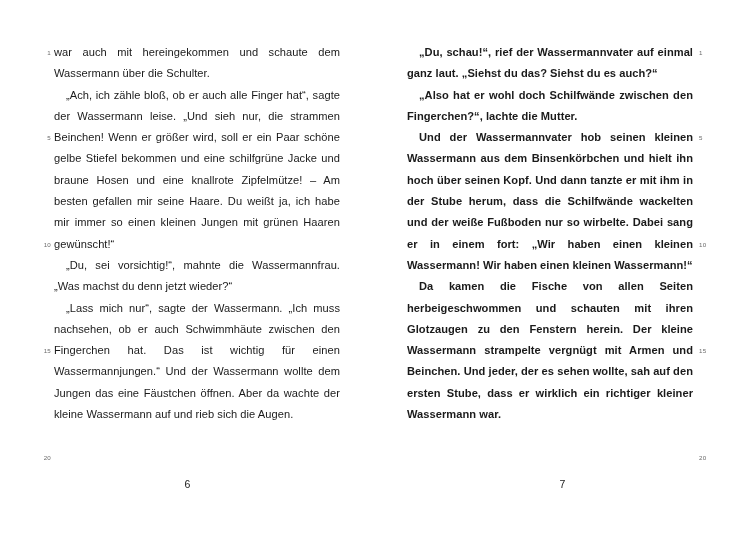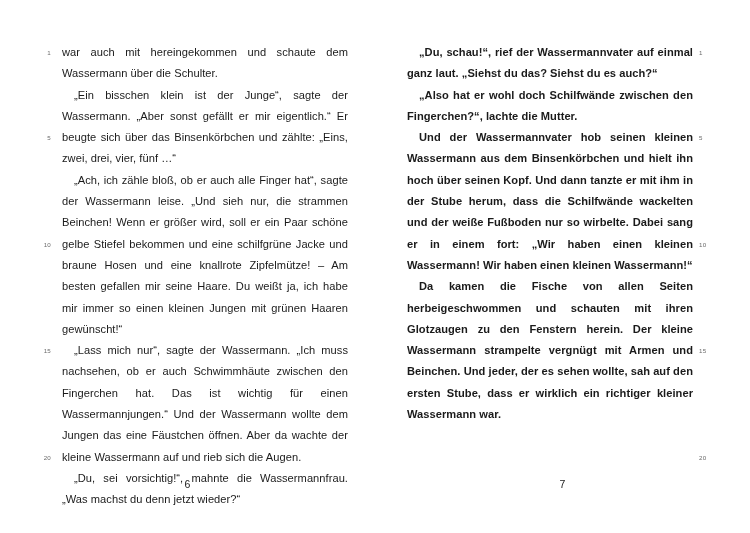--- a/index.html
+++ b/index.html
@@ -33,21 +33,21 @@
   .column {
     position: absolute;
     top: 42px;
     width: 286px;
     font-size: 11.1px;
     line-height: 21.3px;
     text-align: justify;
     text-justify: inter-word;
     letter-spacing: 0.05px;
   }
-  .page-left .column  { left: 54px; margin-left: 8px; }
+  .page-left .column  { left: 54px; }
   .page-right .column { left: 32px; font-weight: bold; }
 
   .para {
     margin: 0;
     text-indent: 12px;
     text-align: justify;
   }
   .para.noindent { text-indent: 0; }
   .para:last-child { text-align: justify; }
 
@@ -120,24 +120,23 @@
       <span class="ln">15</span>
       <span class="ln blank">·</span>
       <span class="ln blank">·</span>
       <span class="ln blank">·</span>
       <span class="ln blank">·</span>
       <span class="ln">20</span>
     </div>
 
     <div class="column">
       <p class="para noindent">war auch mit hereingekommen und schaute dem Wassermann über die Schulter.</p>
-      <p class="para">„Ein bisschen klein ist der Junge“, sagte der Wassermann. „Aber sonst gefällt er mir eigentlich.“ Er beugte sich über das Binsenkörbchen und zählte: „Eins, zwei, drei, vier, fünf …“</p>
       <p class="para">„Ach, ich zähle bloß, ob er auch alle Finger hat“, sagte der Wassermann leise. „Und sieh nur, die strammen Beinchen! Wenn er größer wird, soll er ein Paar schöne gelbe Stiefel bekommen und eine schilfgrüne Jacke und braune Hosen und eine knallrote Zipfelmütze! – Am besten gefallen mir seine Haare. Du weißt ja, ich habe mir immer so einen kleinen Jungen mit grünen Haaren gewünscht!“</p>
+      <p class="para">„Du, sei vorsichtig!“, mahnte die Wassermannfrau. „Was machst du denn jetzt wieder?“</p>
       <p class="para">„Lass mich nur“, sagte der Wassermann. „Ich muss nachsehen, ob er auch Schwimmhäute zwischen den Fingerchen hat. Das ist wichtig für einen Wassermannjungen.“ Und der Wassermann wollte dem Jungen das eine Fäustchen öffnen. Aber da wachte der kleine Wassermann auf und rieb sich die Augen.</p>
-      <p class="para">„Du, sei vorsichtig!“, mahnte die Wassermannfrau. „Was machst du denn jetzt wieder?“</p>
     </div>
 
     <div class="folio">6</div>
   </div>
 
   <div class="page page-right">
 
     <div class="linenums">
       <span class="ln">1</span>
       <span class="ln blank">·</span>

